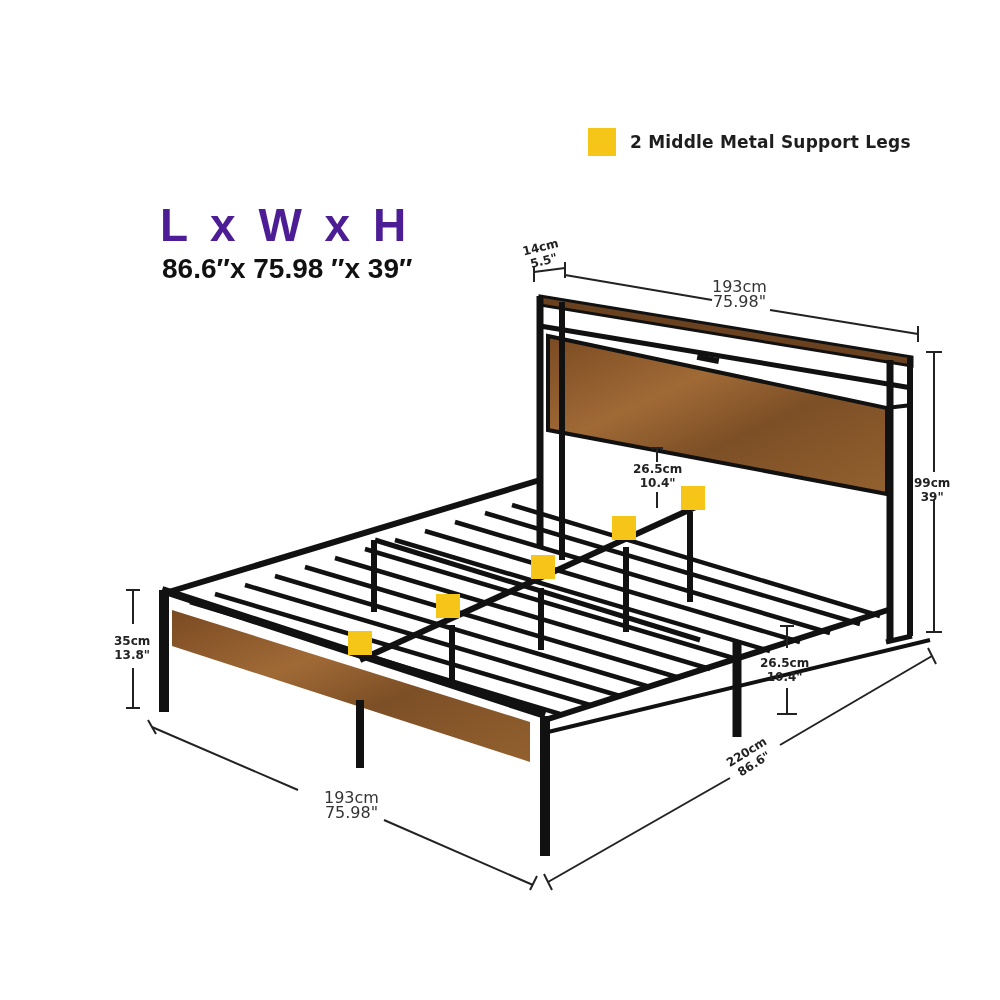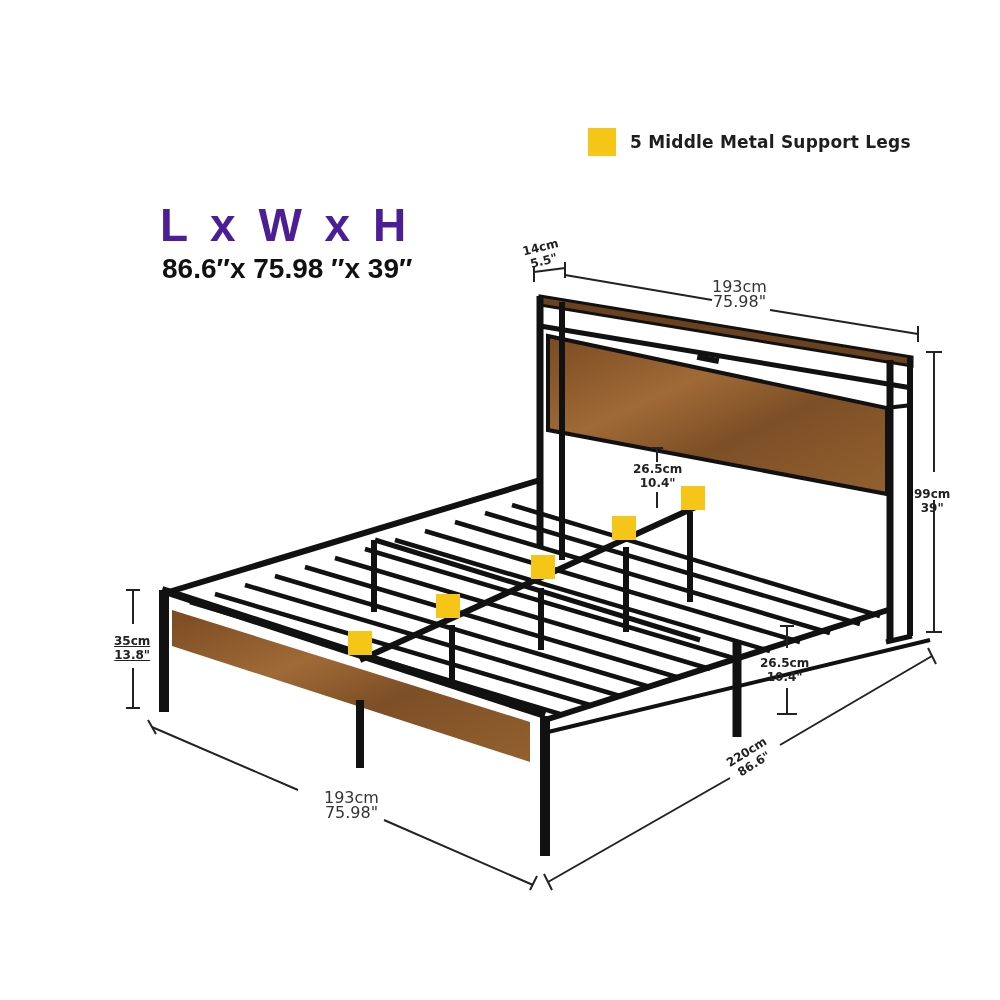--- a/index.html
+++ b/index.html
@@ -12,21 +12,21 @@
   .lwh-sub { left:162px; top:253px; font-weight:bold; font-size:28px; color:#111; }
   .lbl { font-family:"DejaVu Sans", sans-serif; font-weight:bold; font-size:12px; color:#222; text-align:center; line-height:14px; white-space:nowrap; }
   .lbl-light { font-family:"DejaVu Sans", sans-serif; font-size:16px; color:#333; text-align:center; line-height:15px; white-space:nowrap; }
   svg { position:absolute; left:0; top:0; }
 </style>
 </head>
 <body>
 
 <div class="abs legend">
   <div class="legend-swatch"></div>
-  <span class="legend-text">5 Middle Metal Support Legs</span>
+  <span class="legend-text">2 Middle Metal Support Legs</span>
 </div>
 
 <div class="abs lwh">L x W x H</div>
 <div class="abs lwh-sub">86.6″x 75.98 ″x 39″</div>
 
 <svg width="1000" height="1000" viewBox="0 0 1000 1000">
   <defs>
     <linearGradient id="woodGrad" x1="0" y1="0" x2="1" y2="1">
       <stop offset="0" stop-color="#7a4a22"></stop>
       <stop offset="0.35" stop-color="#a06a36"></stop>
@@ -150,31 +150,31 @@
 <div class="abs lbl" style="left:524px; top:240px; transform:rotate(-14deg);">
   <div>14cm</div>
   <div>5.5"</div>
 </div>
 
 <div class="abs lbl-light" style="left:712px; top:279px;">
   <div>193cm</div>
   <div>75.98"</div>
 </div>
 
-<div class="abs lbl" style="left:914px; top:476px;margin-top:11px;">
+<div class="abs lbl" style="left:914px; top:476px;">
   <div>99cm</div>
   <div>39"</div>
 </div>
 
 <div class="abs lbl" style="left:633px; top:462px;">
   <div>26.5cm</div>
   <div>10.4"</div>
 </div>
 
-<div class="abs lbl" style="left:114px; top:634px;text-decoration:underline;">
+<div class="abs lbl" style="left:114px; top:634px;">
   <div>35cm</div>
   <div>13.8"</div>
 </div>
 
 <div class="abs lbl" style="left:760px; top:656px;">
   <div>26.5cm</div>
   <div>10.4"</div>
 </div>
 
 <div class="abs lbl-light" style="left:324px; top:790px;">

